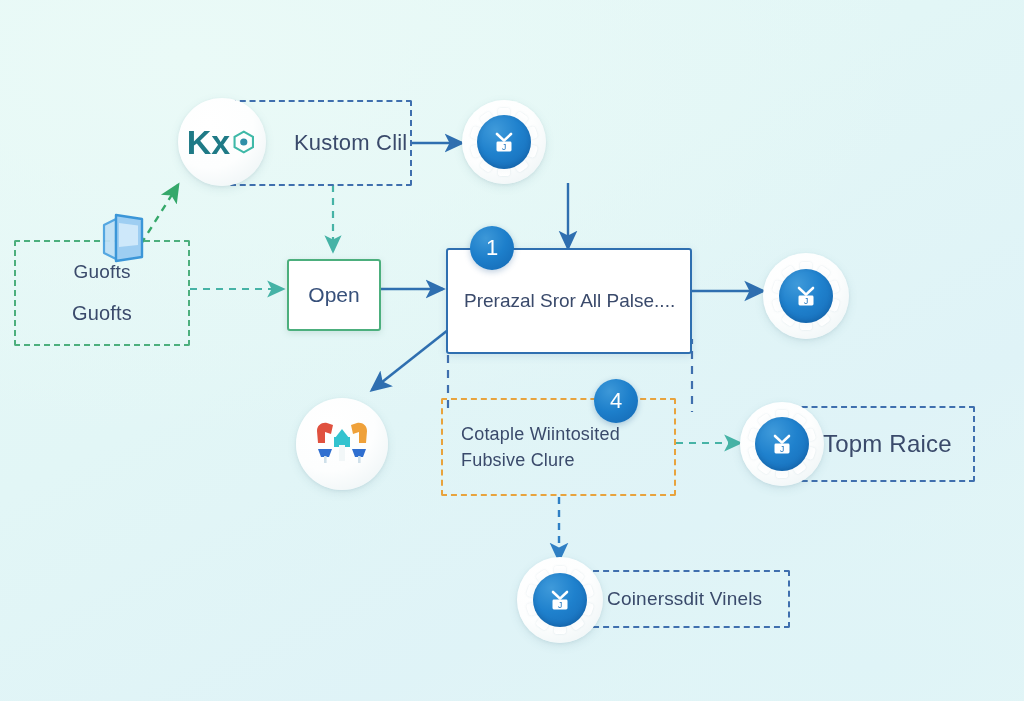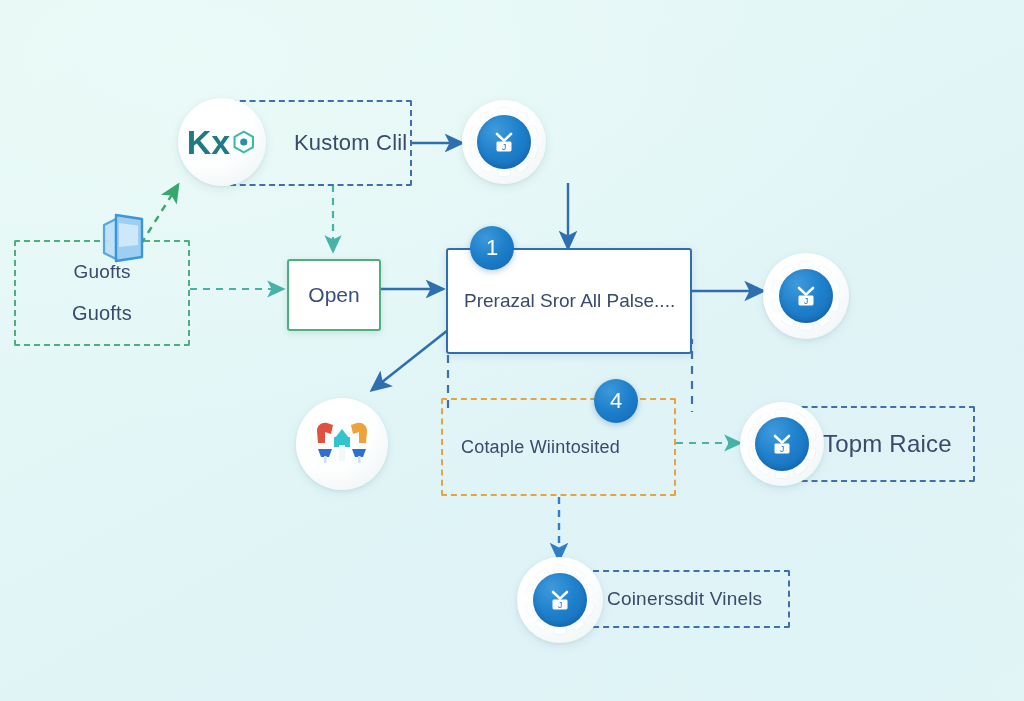--- a/index.html
+++ b/index.html
@@ -221,20 +221,21 @@
         <rect x="11" y="39" width="2.6" height="7" fill="#cfe0ea"></rect>
         <path d="M39,32 L53,32 L50,40 L42,40 Z" fill="#2f6fd0"></path>
         <rect x="45" y="39" width="2.6" height="7" fill="#cfe0ea"></rect>
       </svg>
     </div>
   </div>
 
   <div class="frame" style="left:441px;top:398px;width:235px;height:98px;border-width:2.4px;border-color:#e8a33d;
               flex-direction:column;justify-content:center;align-items:flex-start;padding-left:18px;">
     <span class="txt" style="font-size:18px;line-height:1.45;">Cotaple Wiintosited</span>
+    <span class="txt" style="font-size:18px;line-height:1.45;">Fubsive Clure</span>
   </div>
   <div class="numbadge" style="left:594px;top:379px;">
     <span>4</span>
   </div>
 
   <div class="frame" style="left:782px;top:406px;width:193px;height:76px;border-width:2.2px;border-color:#3f6fae;">
     <span class="txt" style="font-size:24px;margin-left:39px;">Topm Raice</span>
   </div>
   <div class="orb" style="left:740px;top:402px;width:84px;height:84px;">
     <div class="ring">

